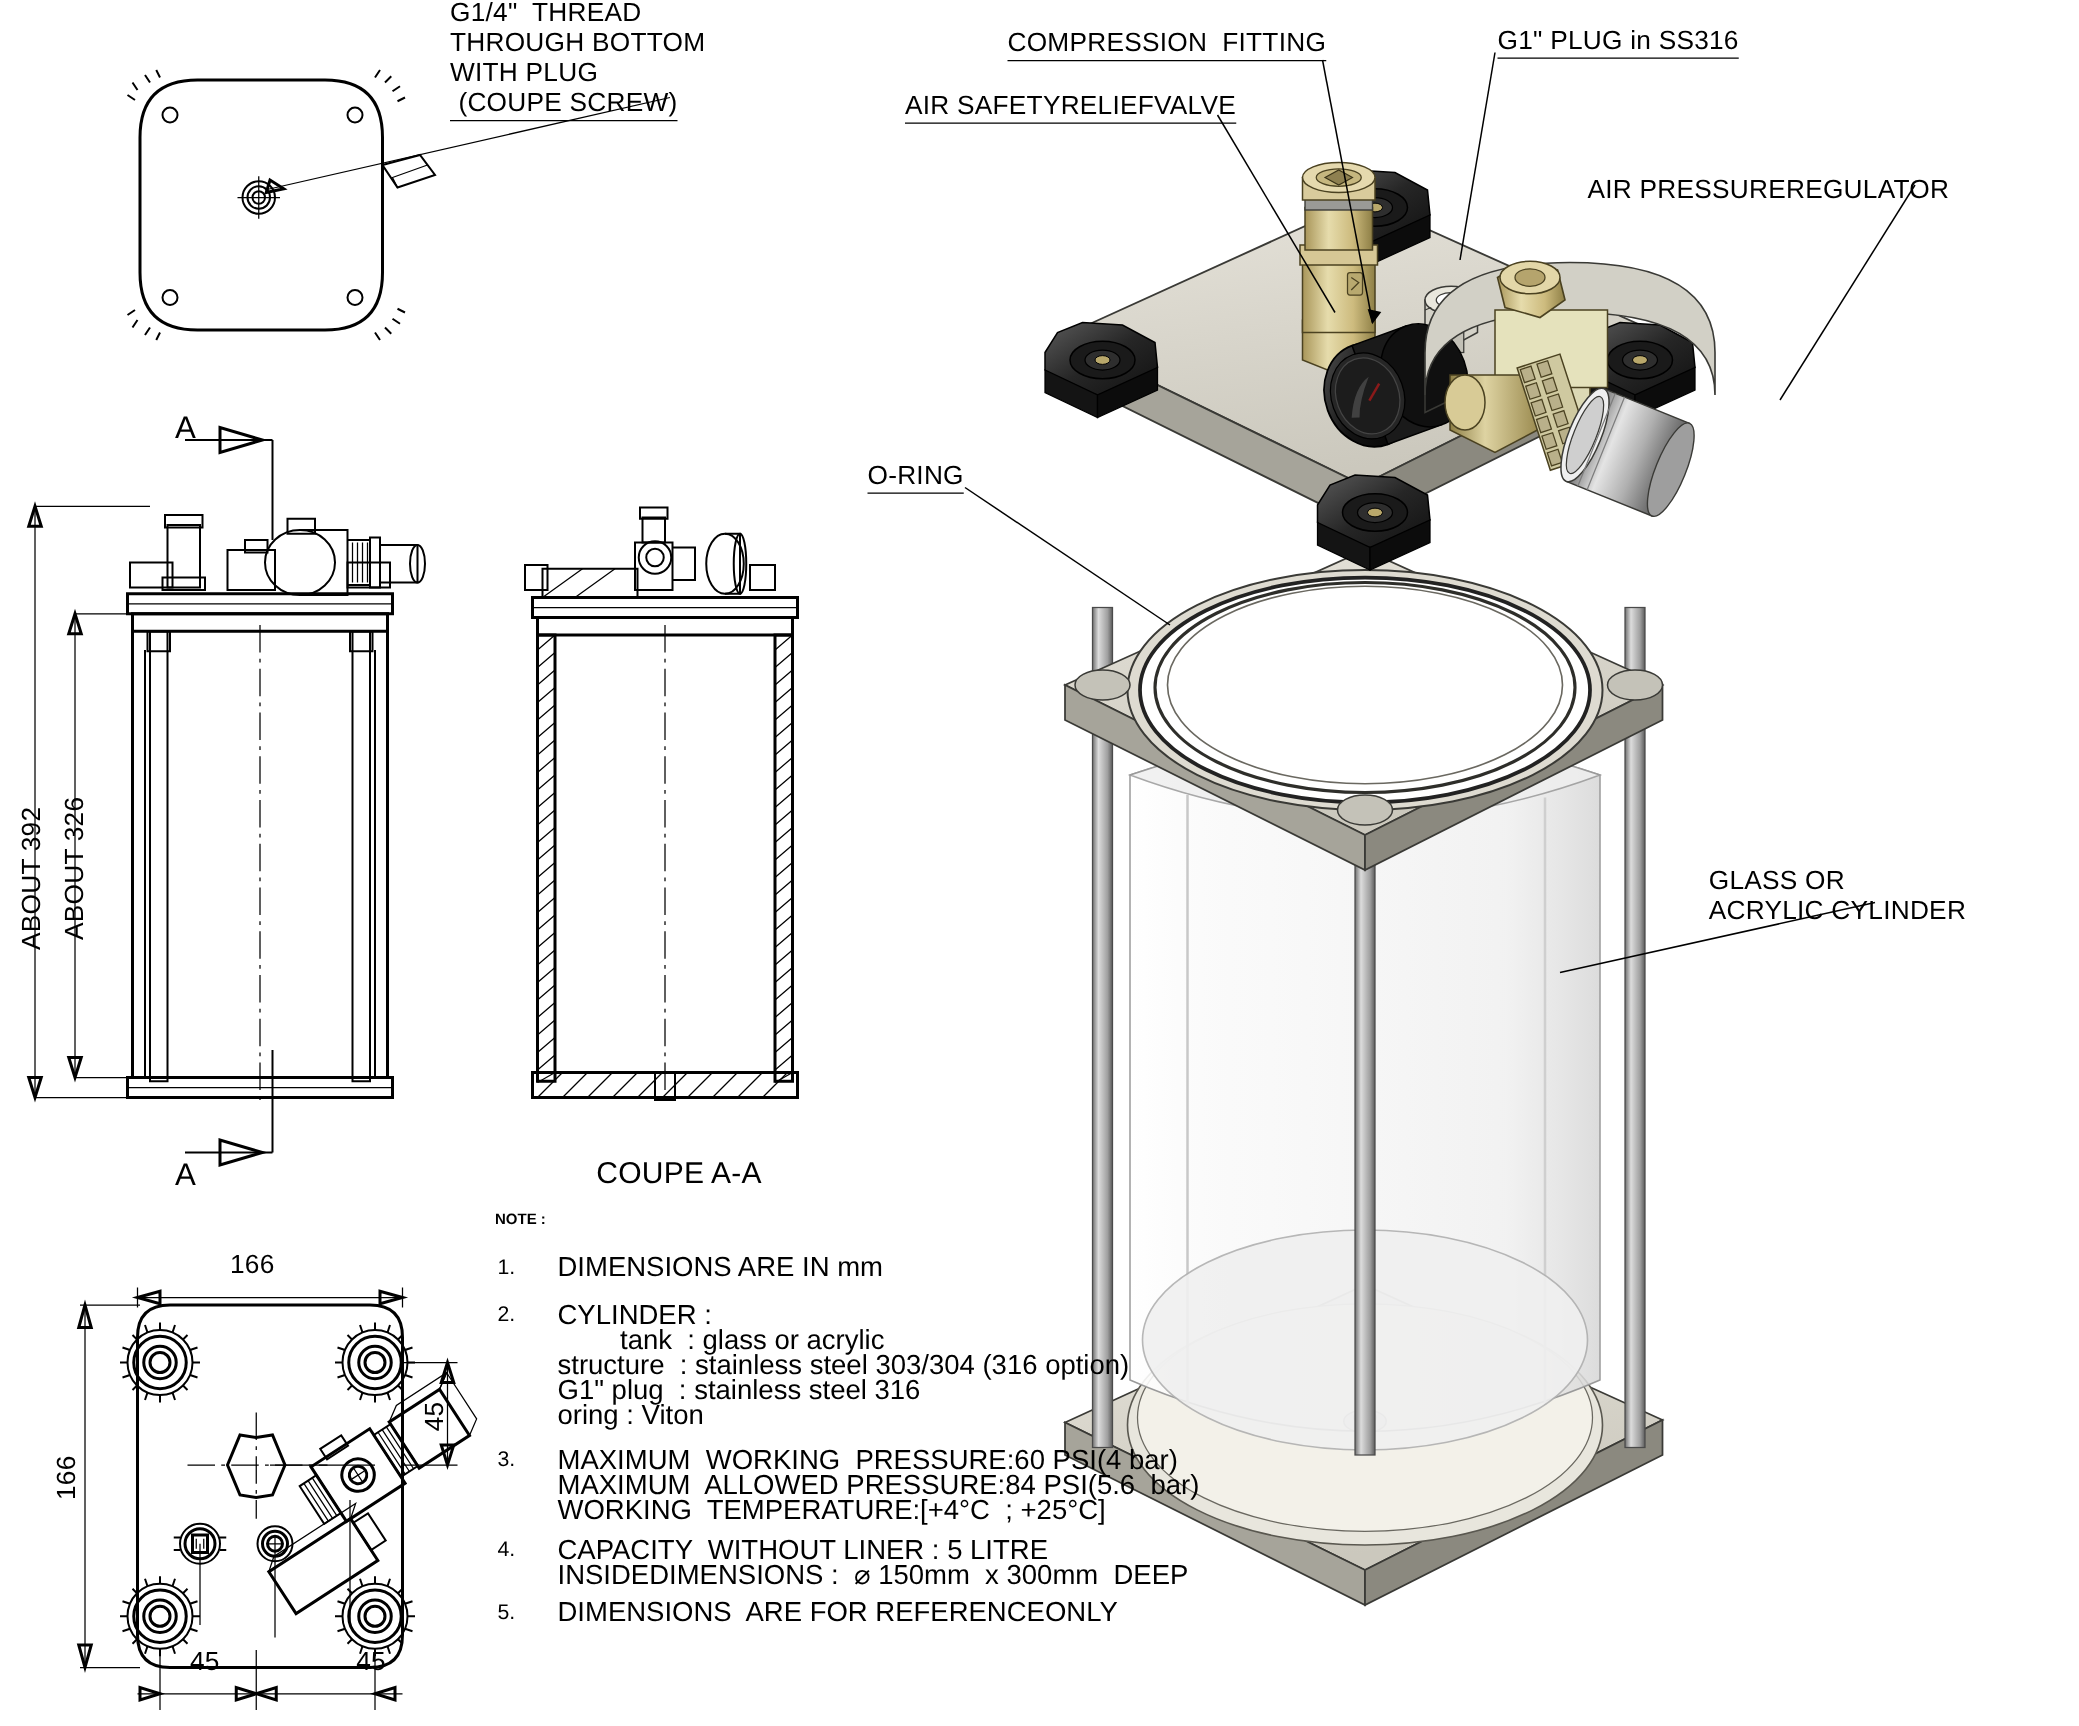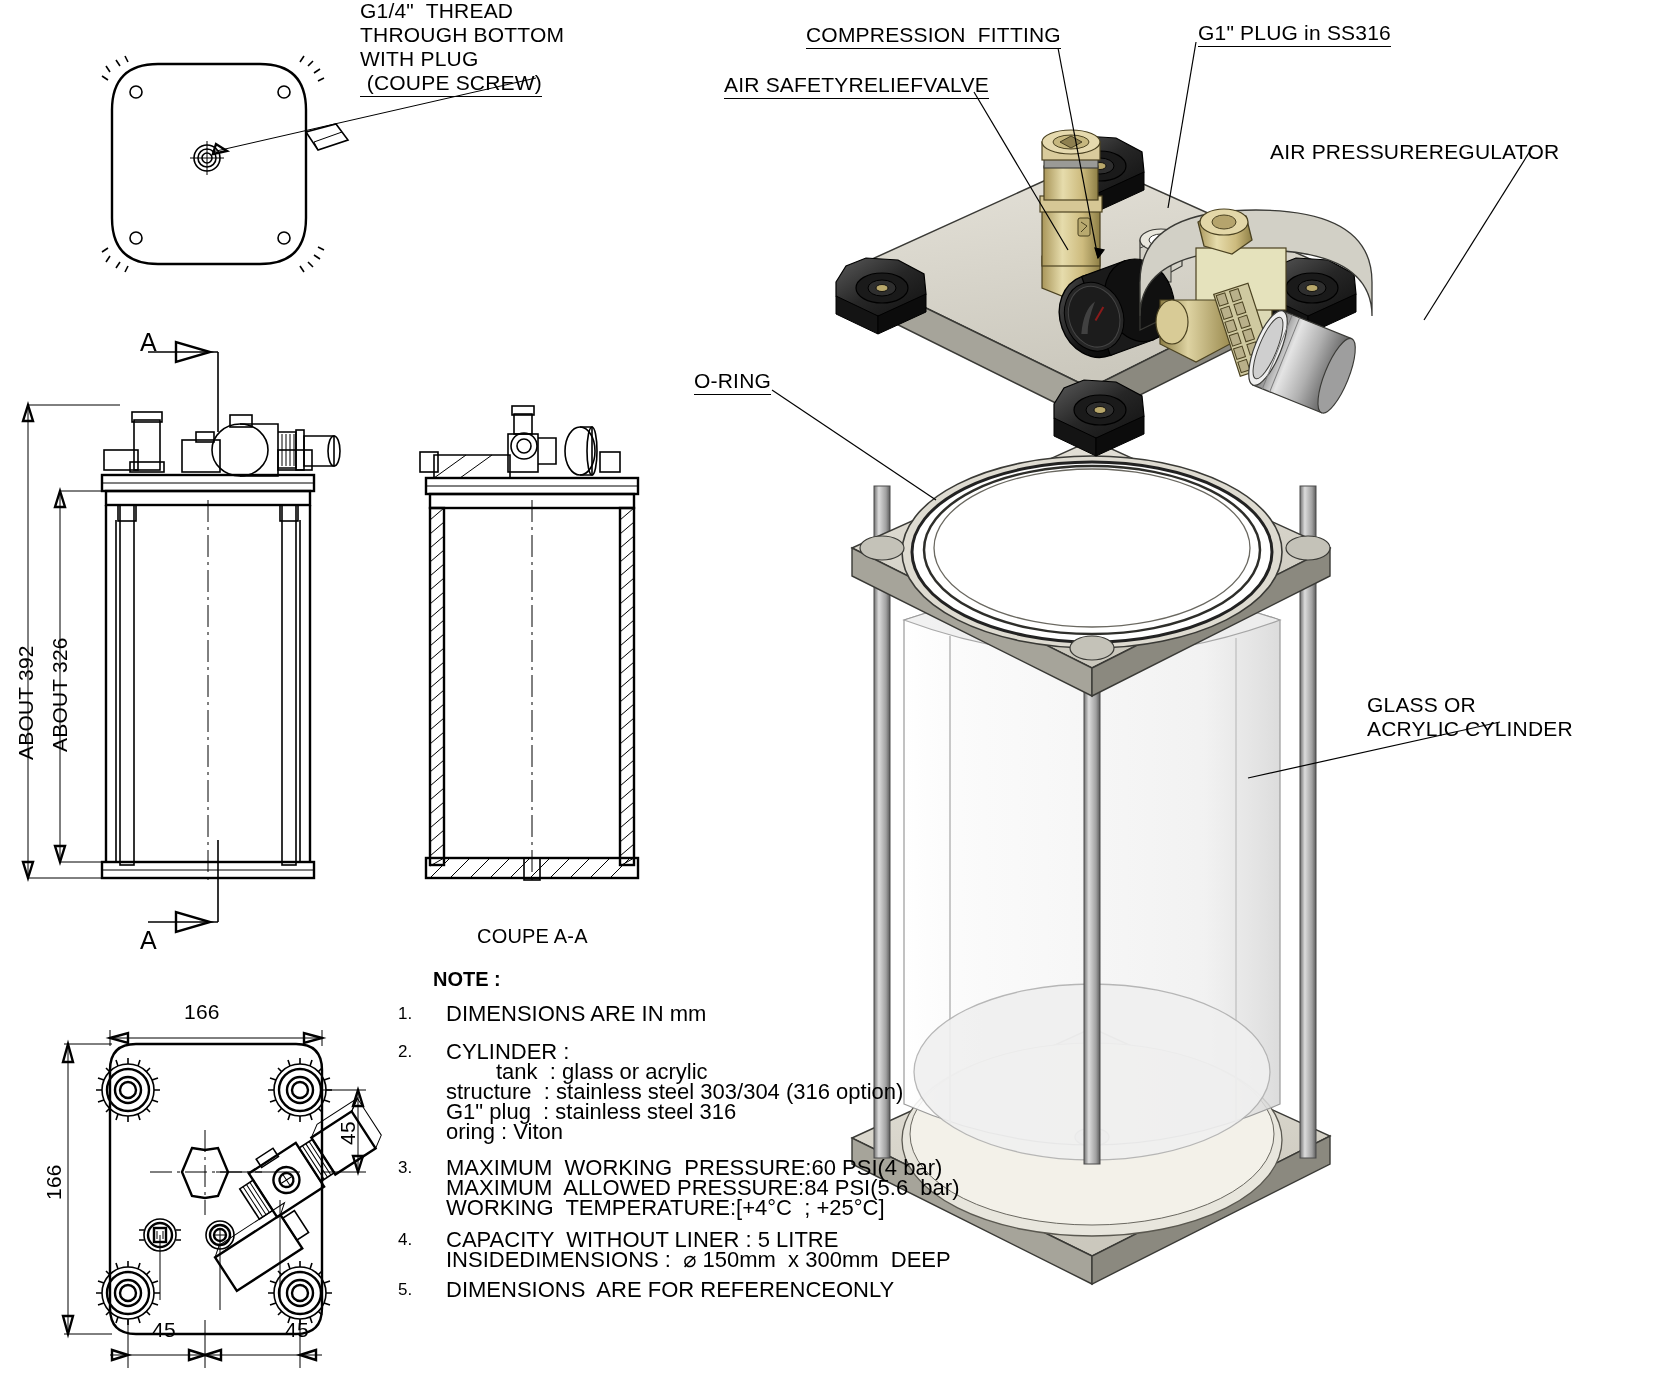--- a/index.html
+++ b/index.html
@@ -30,22 +30,22 @@
   }
   .lead-lbl { font-size: 21px; line-height: 25px; }
   .lead-ul { border-bottom: 1.5px solid #000; padding-bottom: 1px; text-align: right; }
   .dim { font-size: 21px; }
   .rot90 {
     transform-origin: left top;
     transform: rotate(-90deg);
   }
   .note-num { position: absolute; font-size: 17px; }
   .note-txt { position: absolute; font-size: 22px; line-height: 20px; white-space: pre; }
-  .note-hdr { position: absolute; font-size: 20px; font-weight: bold; margin-left: 37px; }
-  .coupe { position: absolute; font-size: 20px; }
+  .note-hdr { position: absolute; font-size: 12px; font-weight: bold; }
+  .coupe { position: absolute; font-size: 24px; }
   .secletter { position: absolute; font-size: 25px; }
   svg { position: absolute; left: 0; top: 0; overflow: visible; }
   .ln { stroke: #000; fill: none; }
   .thin { stroke-width: 1; }
   .med { stroke-width: 1.6; }
   .thick { stroke-width: 2.4; }
   .hatch { stroke: #000; stroke-width: 1; }
   .center-line {
     stroke: #000; stroke-width: 1;
     stroke-dasharray: 22 5 3 5;

